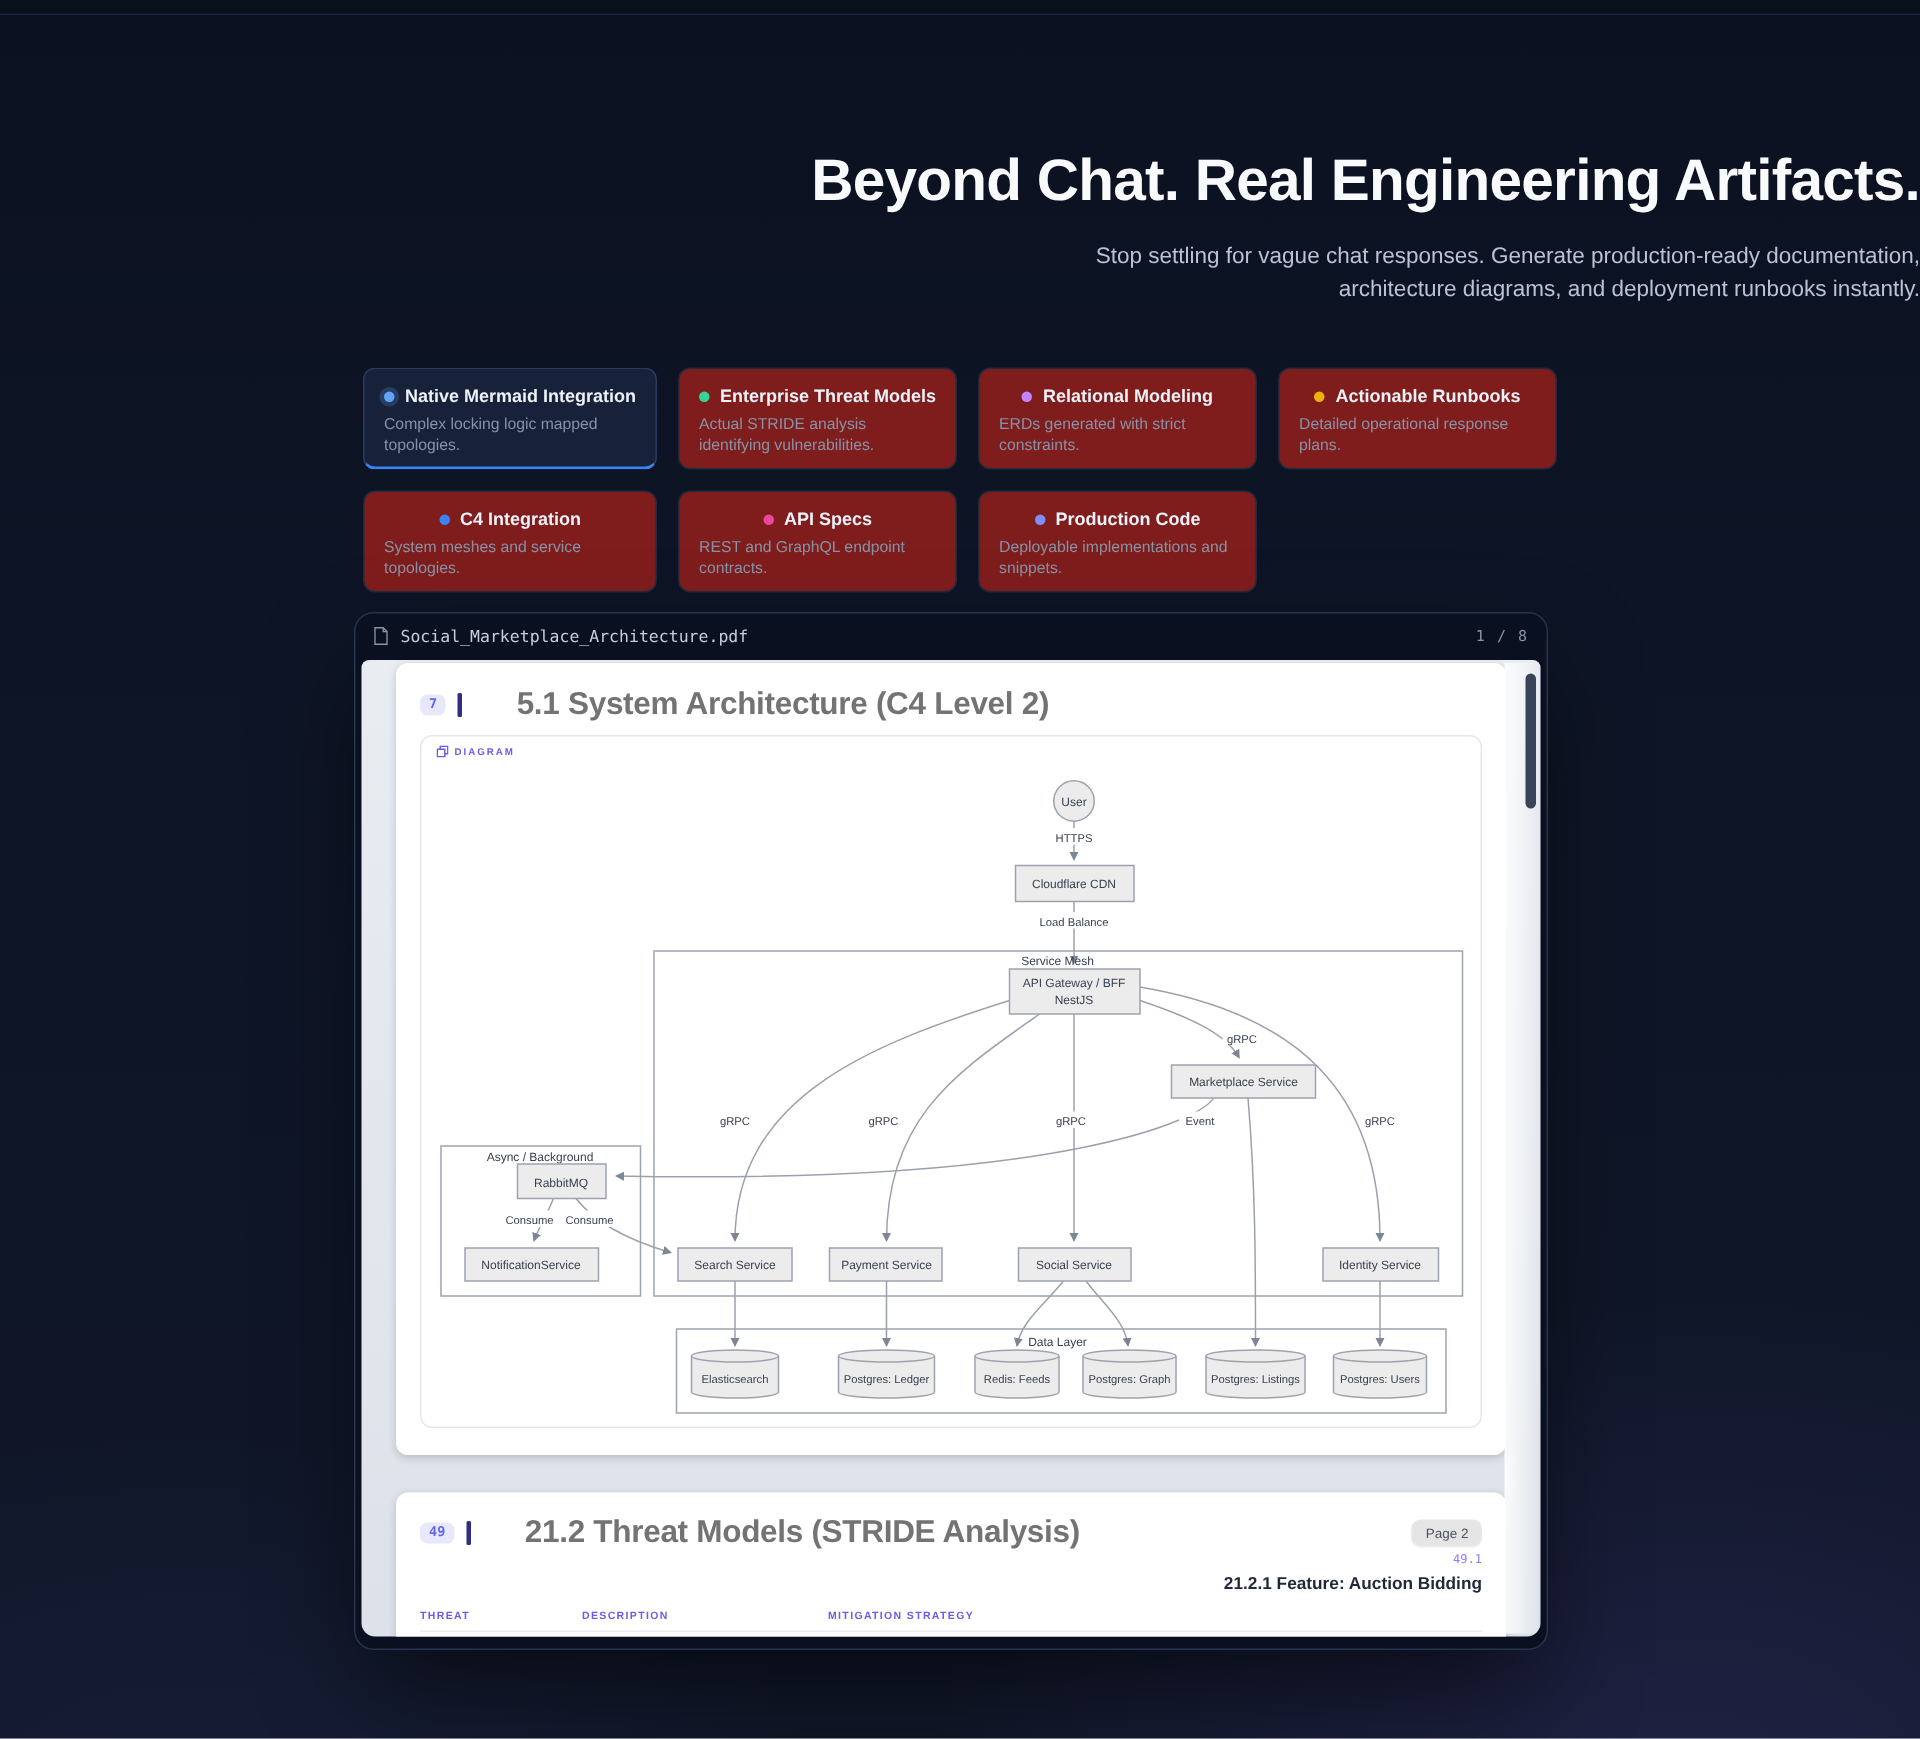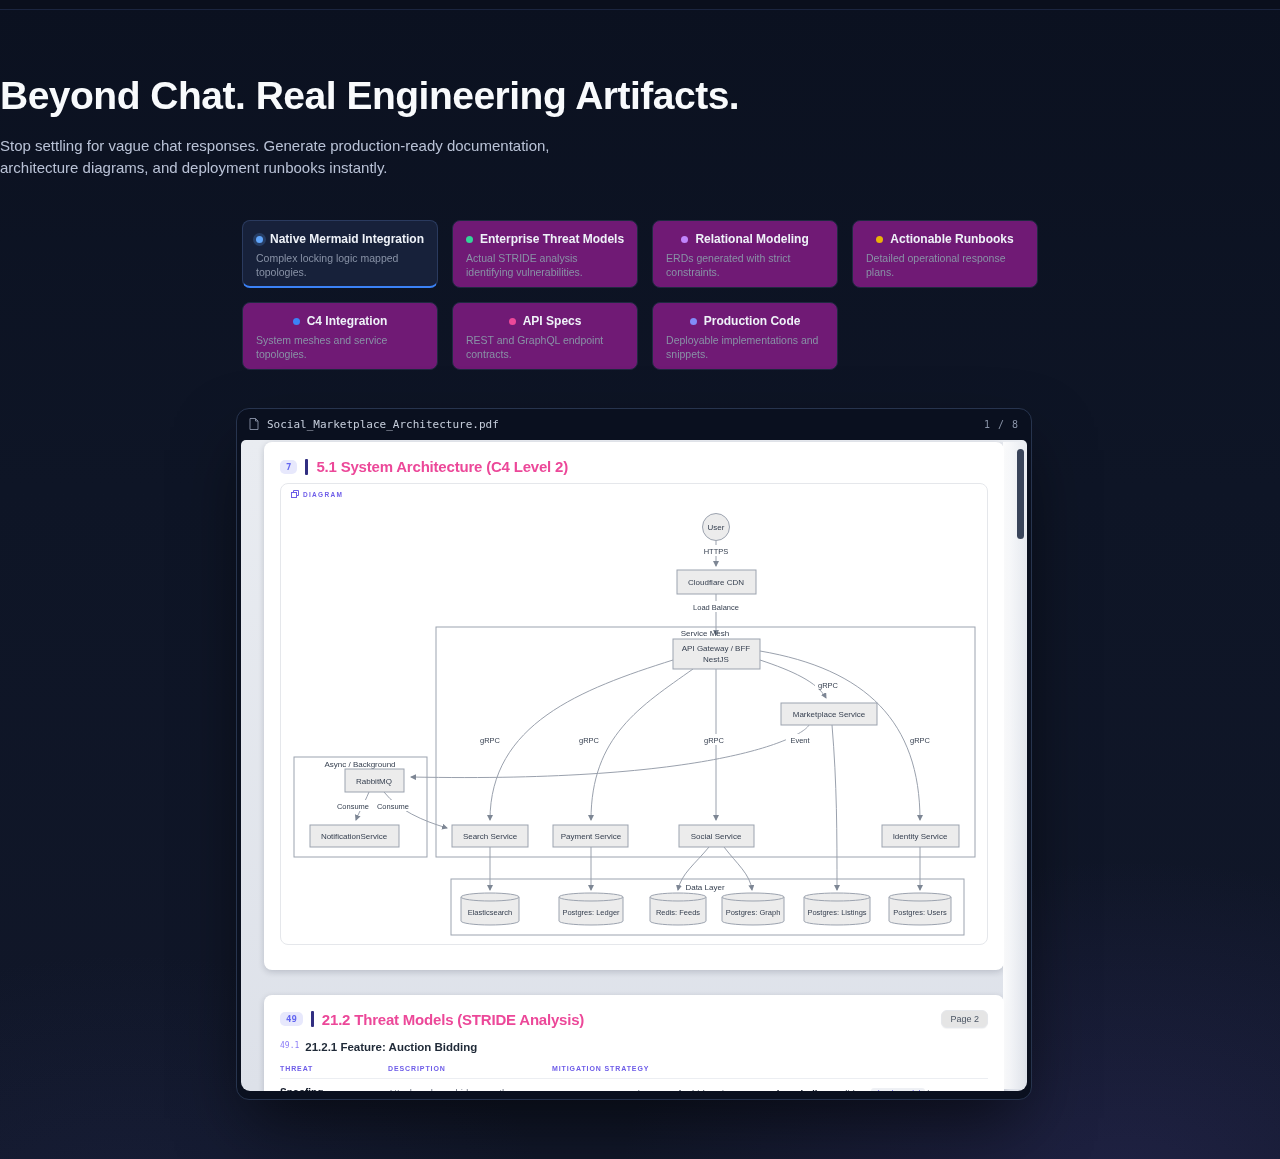--- a/index.html
+++ b/index.html
@@ -9,28 +9,28 @@
     font-family:"Liberation Sans", sans-serif;
     background:
       radial-gradient(820px 520px at 88% 102%, rgba(86,74,168,0.20), transparent 62%),
       radial-gradient(700px 420px at 10% 104%, rgba(58,64,130,0.14), transparent 60%),
       linear-gradient(180deg,#0b1120 0%, #0e1526 42%, #111729 100%);
   }
   .top-line { position:absolute; top:0; left:0; right:0; height:10px;
     background:#0a0f1c; border-bottom:1px solid rgba(90,120,190,0.22); }
 
   
-  .hero { padding-top:74px; text-align:left; }
+  .hero { padding-top:74px; text-align:right;margin-top:25px; }
   .hero h1 { font-size:39px; font-weight:800; letter-spacing:-0.5px; color:#f8fafc; }
   .hero .sub { margin-top:17px; font-size:15px; line-height:22px; color:#b9c2d6; }
 
   
   .grid { width:796px; margin:41px auto 0; display:grid;
     grid-template-columns:repeat(4,1fr); gap:14px; }
-  .card { height:68px; background:#701a75; border:1px solid #1f2940;
+  .card { height:68px; background:#7f1d1d; border:1px solid #1f2940;
     border-radius:8px; padding:11px 13px; cursor:pointer; }
   .card.active { background:#17213a; border-color:#2a3a5e; border-bottom:2px solid #3b82f6; }
   .card-title { display:flex; align-items:center; justify-content:center; gap:7px;
     font-size:12px; font-weight:bold; color:#eef2f8; white-space:nowrap; }
   .dot { width:7px; height:7px; border-radius:50%; flex:0 0 auto; }
   .card.active .dot { box-shadow:0 0 0 3px rgba(96,165,250,.22); }
   .card-desc { margin-top:6px; font-size:10.5px; line-height:13.5px; color:#8892a6; }
 
   
   .panel { position:absolute; left:236px; top:408px; width:796px; height:692px;
@@ -50,42 +50,42 @@
 
   .page { width:740px; margin:0 auto; background:#ffffff;
     box-shadow:0 2px 6px rgba(15,23,42,.18); }
   .page1 { margin-top:2px; height:528px; border-radius:8px; padding:16px; }
   .page2 { margin-top:25px; height:99px; border-radius:8px 8px 0 0; padding:15px 16px; }
 
   .sec-head { display:flex; align-items:center; gap:8px; }
   .badge { background:#e7e8fc; color:#6366f1; font-family:"DejaVu Sans Mono",monospace;
     font-size:9px; font-weight:bold; padding:2px 6px; border-radius:5px; }
   .vbar { width:3px; height:16px; background:#312e81; border-radius:1px; }
-  .sec-title { font-size:15px; font-weight:bold; color:#ec4899; letter-spacing:-0.2px; }
+  .sec-title { font-size:21px; font-weight:bold; color:#737373; letter-spacing:-0.2px;margin-left:28px; }
   .chip { margin-left:auto; font-size:9px; color:#4b5563; border:1px solid #e5e7eb;
     background:#e5e5e5; padding:3px 8px; border-radius:6px; box-shadow:0 1px 1px rgba(0,0,0,.05); }
 
   .diagram-box { position:relative; margin-top:8px; height:462px;
     border:1px solid #e5e7eb; border-radius:8px; }
   .diagram-tag { position:absolute; top:6px; left:10px; display:flex; align-items:center;
     gap:4px; color:#6d5ce8; font-size:6.5px; font-weight:bold; letter-spacing:1.3px; }
   .diagram-box svg.mermaid { position:absolute; left:0; top:0; }
 
   svg.mermaid text { font-family:"Liberation Sans", sans-serif; fill:#374151; }
   .nlabel { font-size:8px; }
   .glabel { font-size:8px; fill:#374151; }
   .elabel { font-size:7.5px; fill:#4b5563; }
   .cyl-label { font-size:7.5px; }
   .node-shape { fill:#ececec; stroke:#9ca3af; stroke-width:1; }
   .group-shape { fill:none; stroke:#9ca3af; stroke-width:1; }
   .edge { fill:none; stroke:#9aa1ad; stroke-width:1; }
   .lbg { fill:#ffffff; }
 
   
-  .sub-head { margin-top:13px; display:flex; align-items:flex-start; gap:6px; }
+  .sub-head { margin-top:1px; display:flex; align-items:flex-end; gap:6px;flex-direction:column; }
   .sub-num { color:#8b7cf6; font-family:"DejaVu Sans Mono",monospace; font-size:8px; }
   .sub-title { font-size:11.5px; font-weight:bold; color:#1f2937; }
   .ttable { margin-top:12px; }
   .thead { display:flex; border-bottom:1px solid #eceef2; padding-bottom:6px; }
   .th { font-size:7px; font-weight:bold; color:#6d5ce8; letter-spacing:0.9px; }
   .c1 { width:108px; } .c2 { width:164px; padding-right:12px; } .c3 { flex:1; }
   .trow { display:flex; padding-top:8px; align-items:flex-start; }
   .td1 { font-size:10px; font-weight:bold; color:#111827; }
   .td2 { font-size:9.5px; color:#6b7280; }
   .td3 { font-size:9.5px; color:#374151; line-height:13px; }

